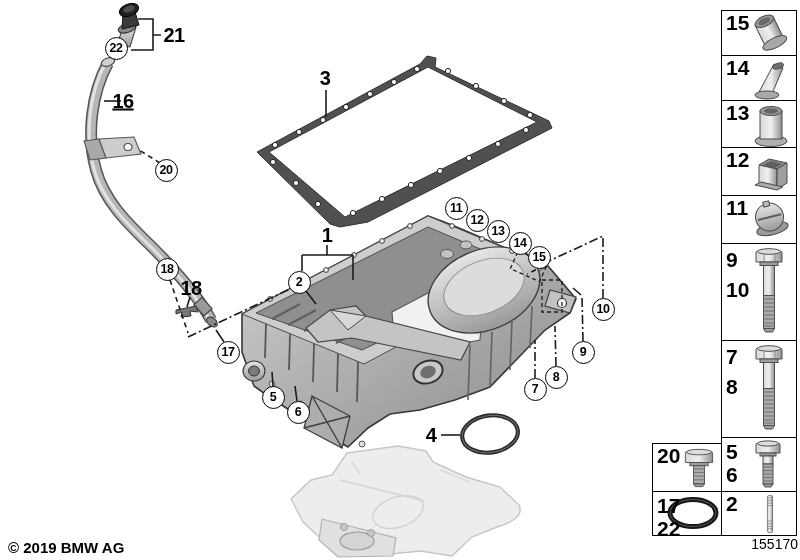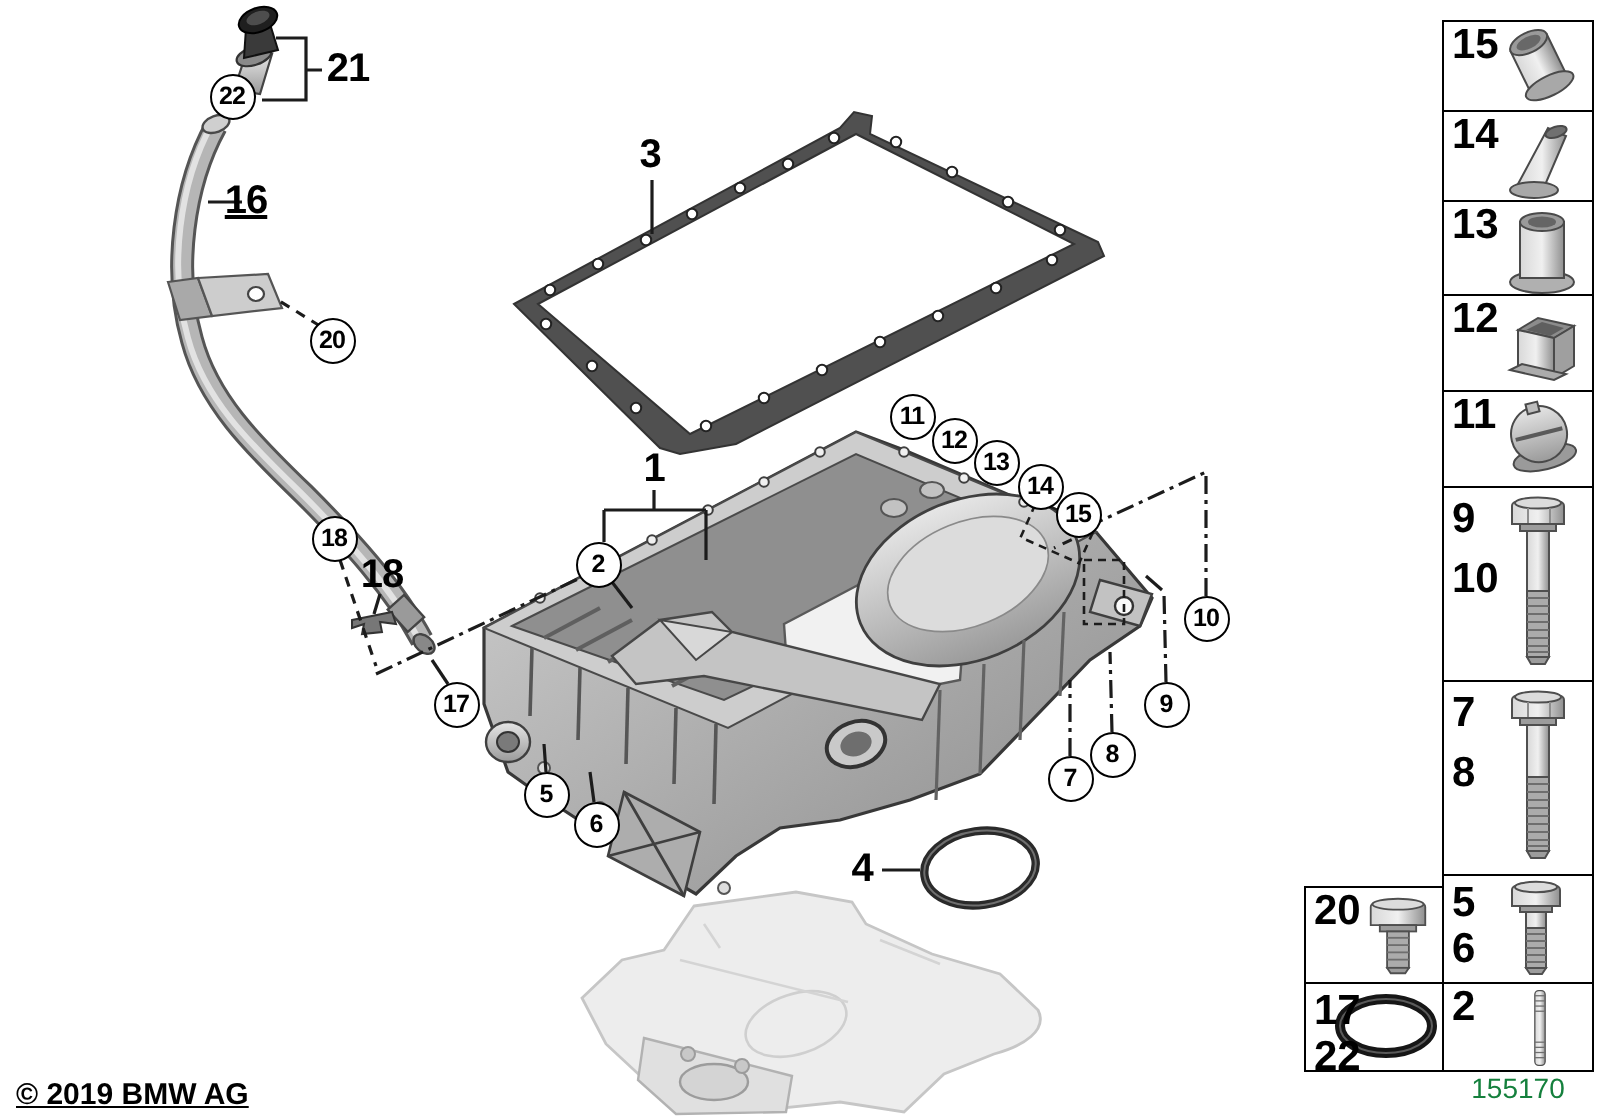--- a/index.html
+++ b/index.html
@@ -25,23 +25,23 @@
   }
   .cell{position:relative;box-sizing:border-box;border-top:1.5px solid #000;}
   .cell.first{border-top:none;}
   .nums{
     position:absolute;top:1px;left:4px;font-size:21px;font-weight:700;
     line-height:1.02;display:flex;flex-direction:column;z-index:2;
   }
   .nums.spread{gap:9px;padding-top:4px;}
   .nums.spread2{gap:2px;padding-top:2px;}
   .thumb{position:absolute;z-index:1;}
-  #copyright{position:absolute;left:8px;top:539px;font-size:15px;font-weight:700;z-index:6;text-decoration:underline;}
-  #diagno{position:absolute;left:720px;top:536px;width:78px;text-align:center;
-    font-size:14px;color:#15803d;z-index:6;}
+  #copyright{position:absolute;left:8px;top:539px;font-size:15px;font-weight:700;z-index:6;}
+  #diagno{position:absolute;left:720px;top:536px;width:78px;text-align:right;
+    font-size:14px;color:#000000;z-index:6;}
 </style>
 </head>
 <body>
 
 <svg id="diagram" width="800" height="560" viewBox="0 0 800 560">
   <defs>
     <linearGradient id="gA" x1="0" y1="0" x2="0" y2="1">
       <stop offset="0" stop-color="#e6e6e6"></stop>
         <stop offset="1" stop-color="#9a9a9a"></stop>
     </linearGradient>

